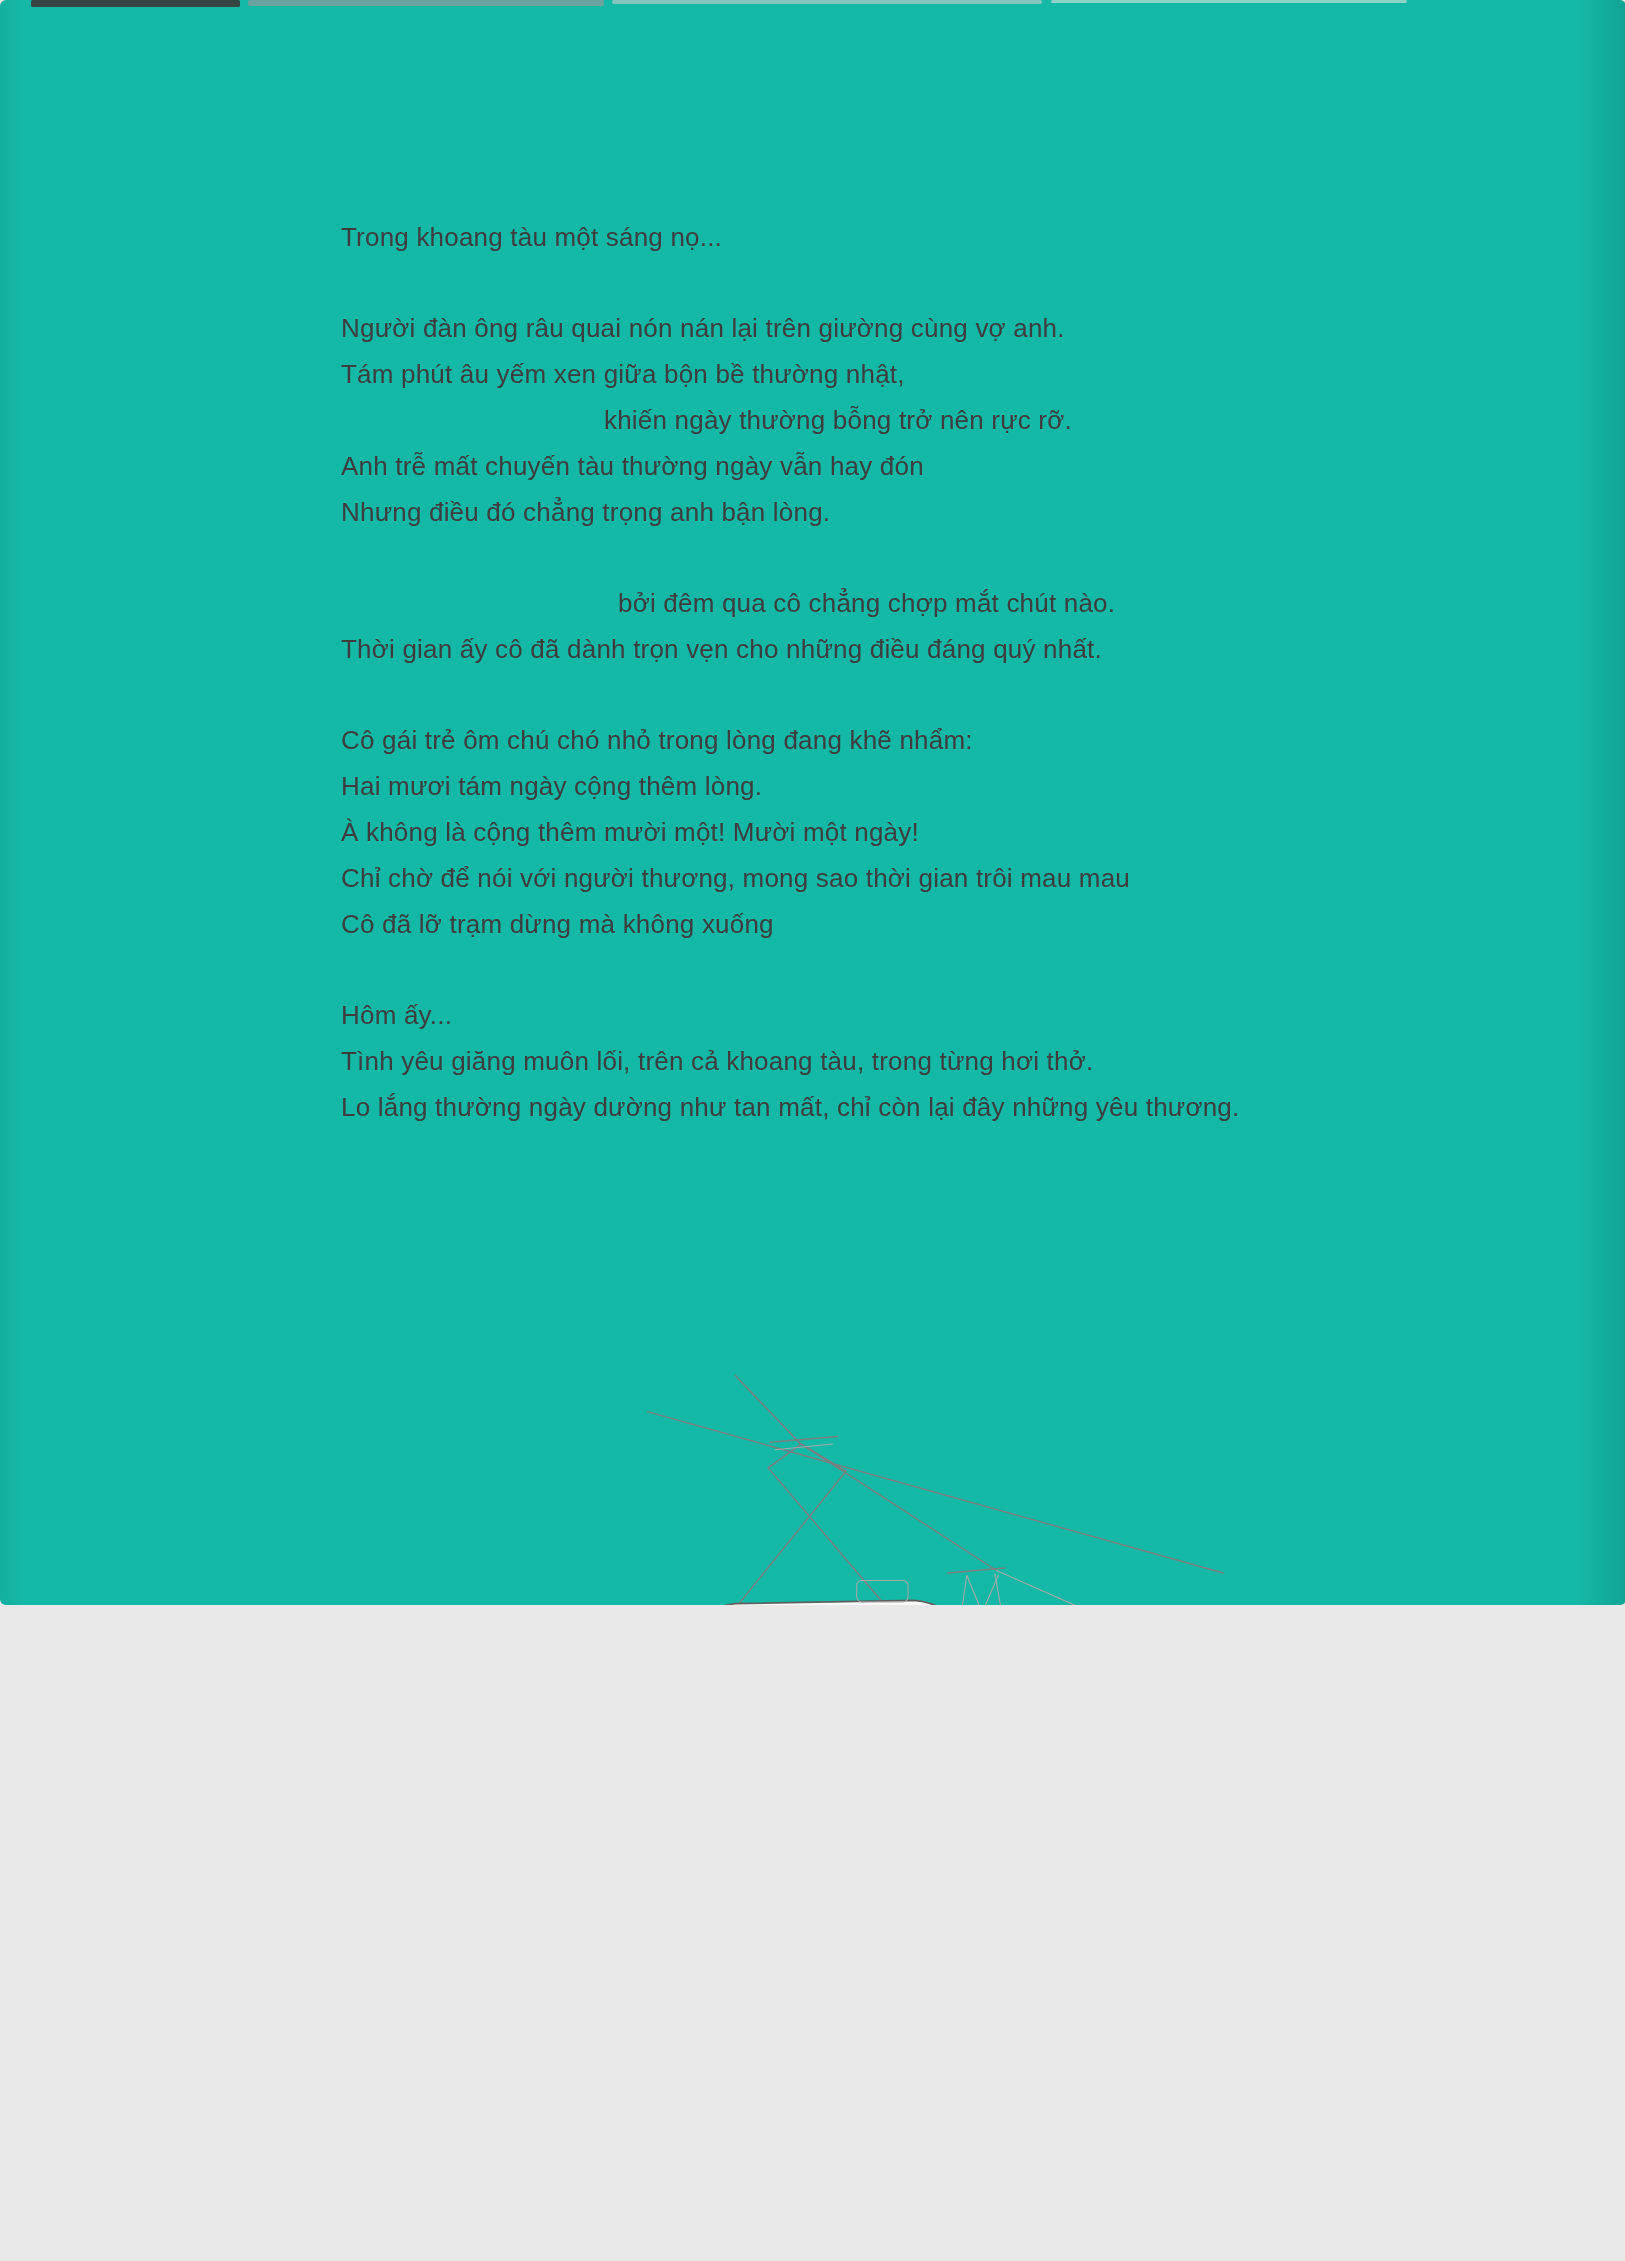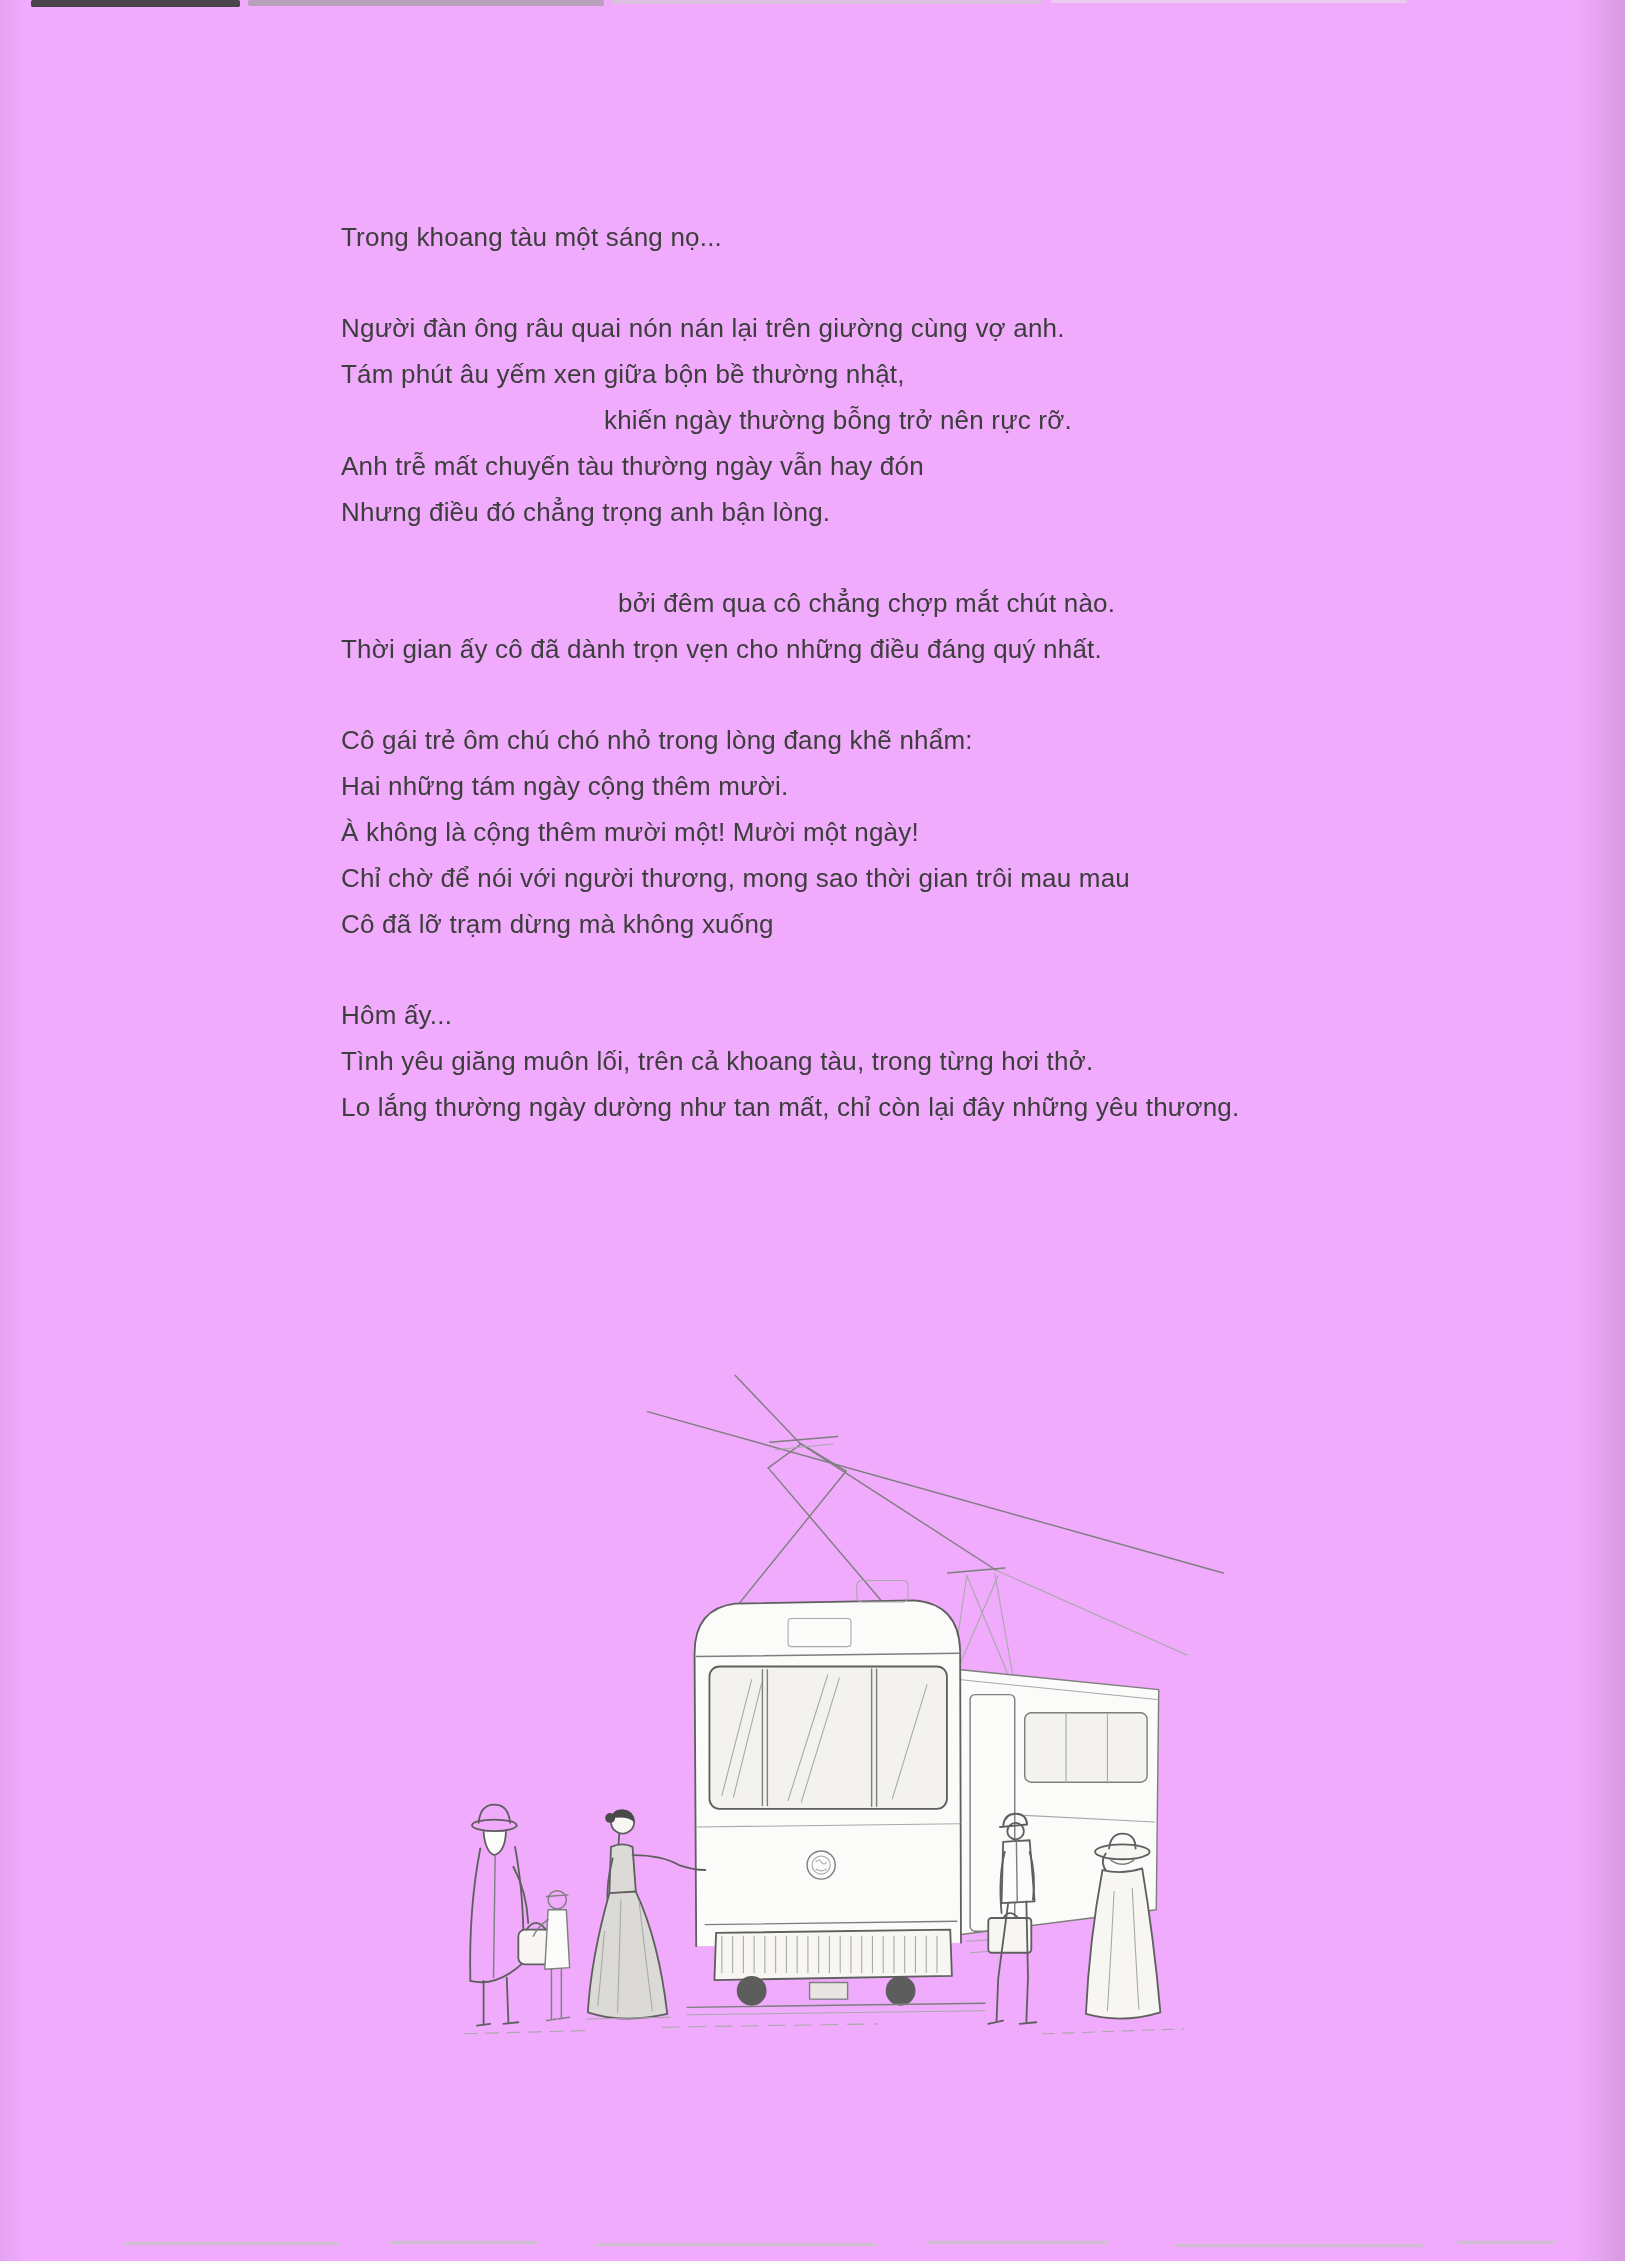--- a/index.html
+++ b/index.html
@@ -1,20 +1,21 @@
 <!DOCTYPE html>
 <html style="font-size:13.2px"><head>
 <meta charset="utf-8">
 <style>
   html,body { margin:0; padding:0; background:#e9e9e9; }
   .page {
-    position:relative; width:1626px; height:2261px;
-    background:#f0abfc; overflow:hidden;
+    position:relative; width:1626px; height:1605px;
+    background:#14b8a6; overflow:hidden;
     font-family:"Liberation Sans", sans-serif;
     color:#3d3d3d;
+    border-radius:6px;
   }
   
   .scan-strip { position:absolute; top:0; height:7.4px; border-radius:1.7px; }
   .scan-strip.s1 { left:31px;  width:209px; background:#383838; opacity:.9; }
   .scan-strip.s2 { left:248px; width:356px; height:5.8px; background:#9a9a9a; opacity:.65; }
   .scan-strip.s3 { left:612px; width:430px; height:4.1px; background:#cfcfcf; opacity:.6; }
   .scan-strip.s4 { left:1051px; width:356px; height:3.3px; background:#e2e2e2; opacity:.6; }
   .edge-shadow-right { position:absolute; top:0; right:0; width:48px; height:100%;
     background:linear-gradient(to right, rgba(0,0,0,0), rgba(0,0,0,0.11)); }
   .edge-shadow-left { position:absolute; top:0; left:0; width:21.5px; height:100%;
@@ -76,21 +77,21 @@
       <p>Nhưng điều đó chẳng trọng anh bận lòng.</p>
     </div>
 
     <div class="stanza">
       <p class="ind-b">bởi đêm qua cô chẳng chợp mắt chút nào.</p>
       <p>Thời gian ấy cô đã dành trọn vẹn cho những điều đáng quý nhất.</p>
     </div>
 
     <div class="stanza">
       <p>Cô gái trẻ ôm chú chó nhỏ trong lòng đang khẽ nhẩm:</p>
-      <p>Hai những tám ngày cộng thêm mười.</p>
+      <p>Hai mươi tám ngày cộng thêm lòng.</p>
       <p>À không là cộng thêm mười một! Mười một ngày!</p>
       <p>Chỉ chờ để nói với người thương, mong sao thời gian trôi mau mau</p>
       <p>Cô đã lỡ trạm dừng mà không xuống</p>
     </div>
 
     <div class="stanza">
       <p>Hôm ấy...</p>
       <p>Tình yêu giăng muôn lối, trên cả khoang tàu, trong từng hơi thở.</p>
       <p>Lo lắng thường ngày dường như tan mất, chỉ còn lại đây những yêu thương.</p>
     </div>

